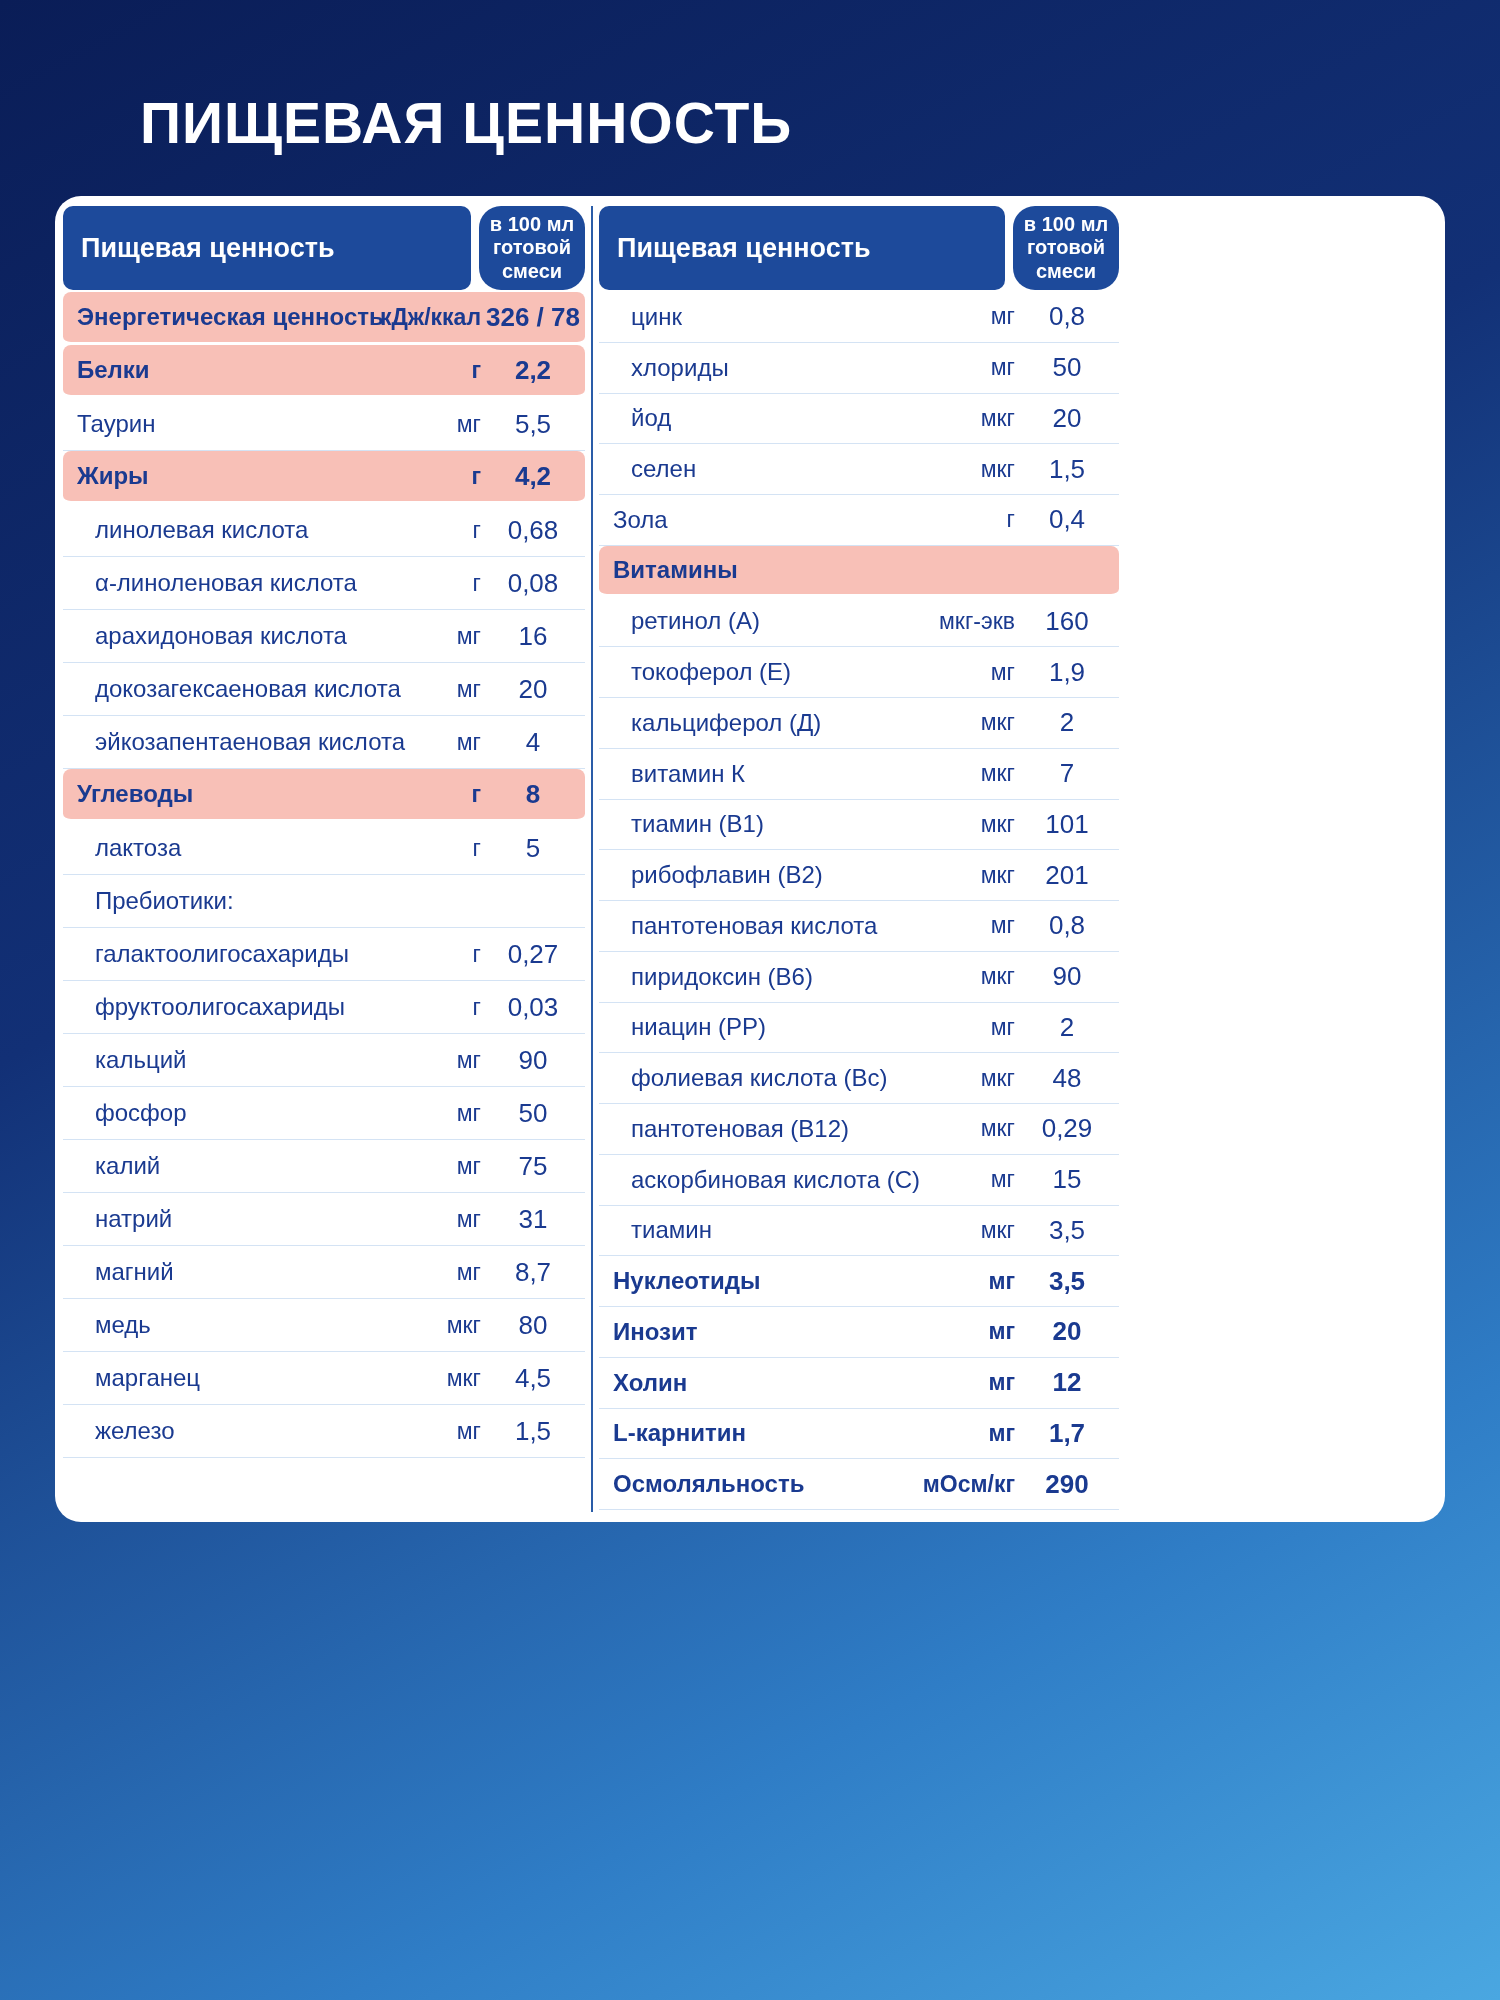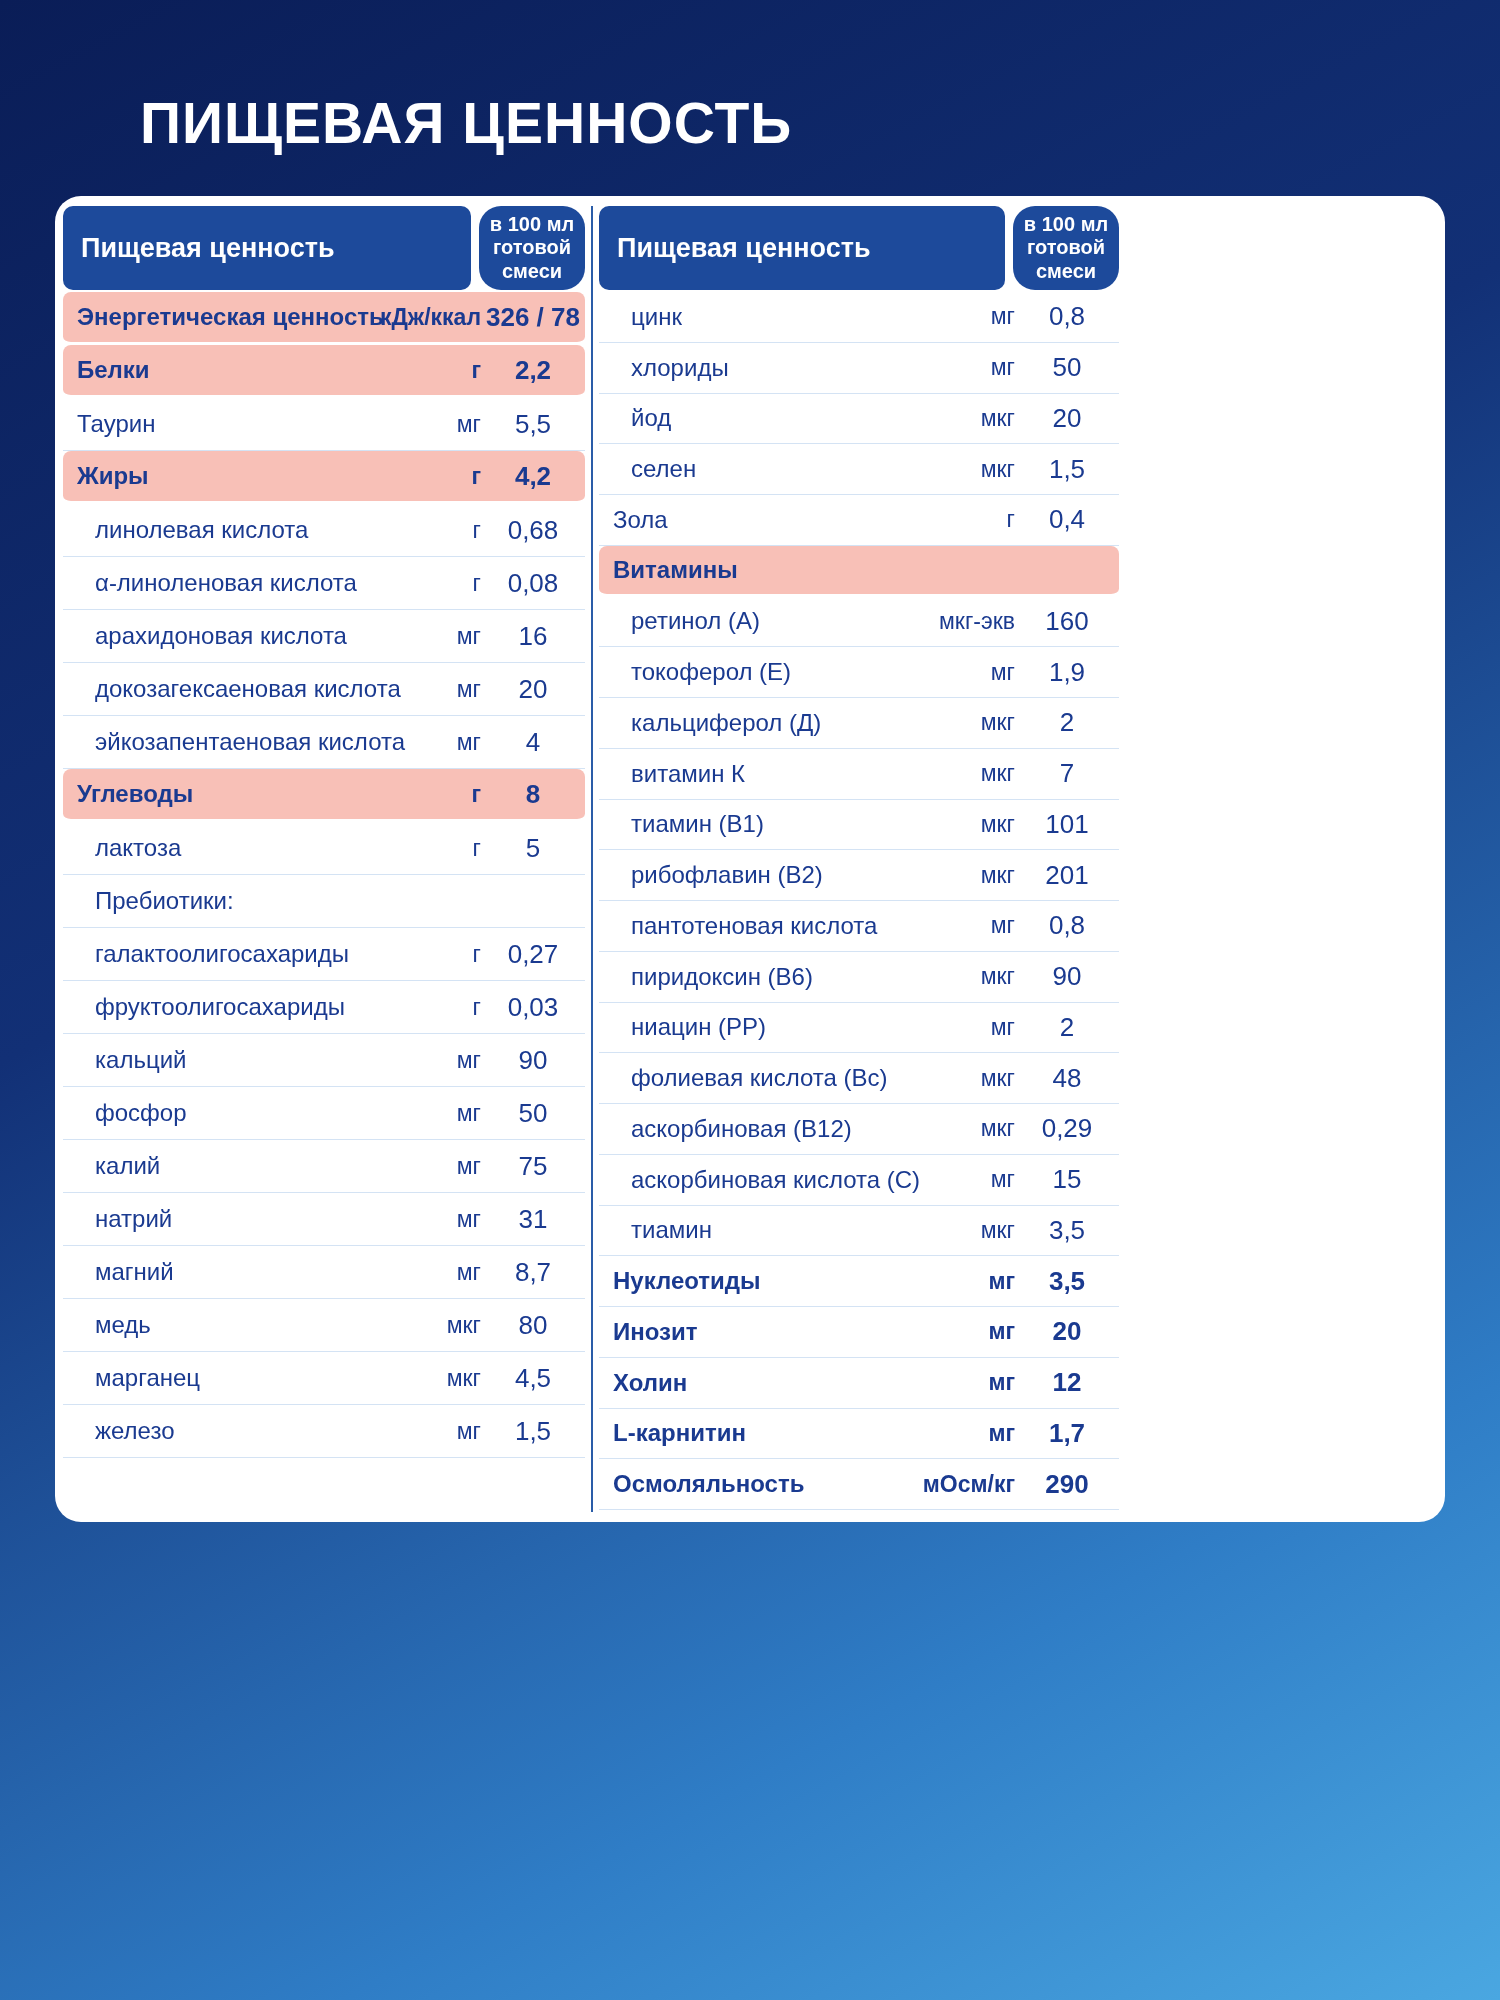--- a/index.html
+++ b/index.html
@@ -272,21 +272,21 @@
           <span class="label indent">ниацин (РР)</span>
           <span class="unit">мг</span>
           <span class="value">2</span>
         </div>
         <div class="row">
           <span class="label indent">фолиевая кислота (Вс)</span>
           <span class="unit">мкг</span>
           <span class="value">48</span>
         </div>
         <div class="row">
-          <span class="label indent">аскорбиновая (В12)</span>
+          <span class="label indent">пантотеновая (В12)</span>
           <span class="unit">мкг</span>
           <span class="value">0,29</span>
         </div>
         <div class="row">
           <span class="label indent">аскорбиновая кислота (С)</span>
           <span class="unit">мг</span>
           <span class="value">15</span>
         </div>
         <div class="row">
           <span class="label indent">тиамин</span>

